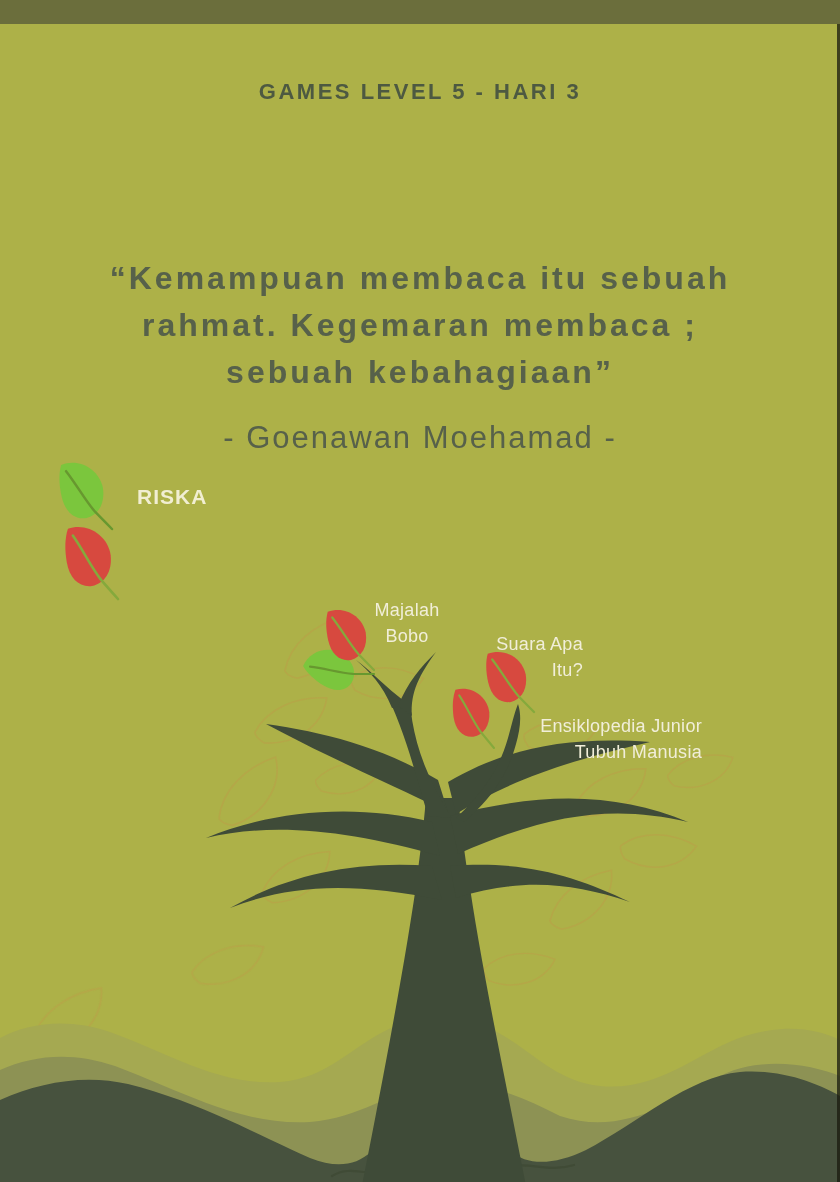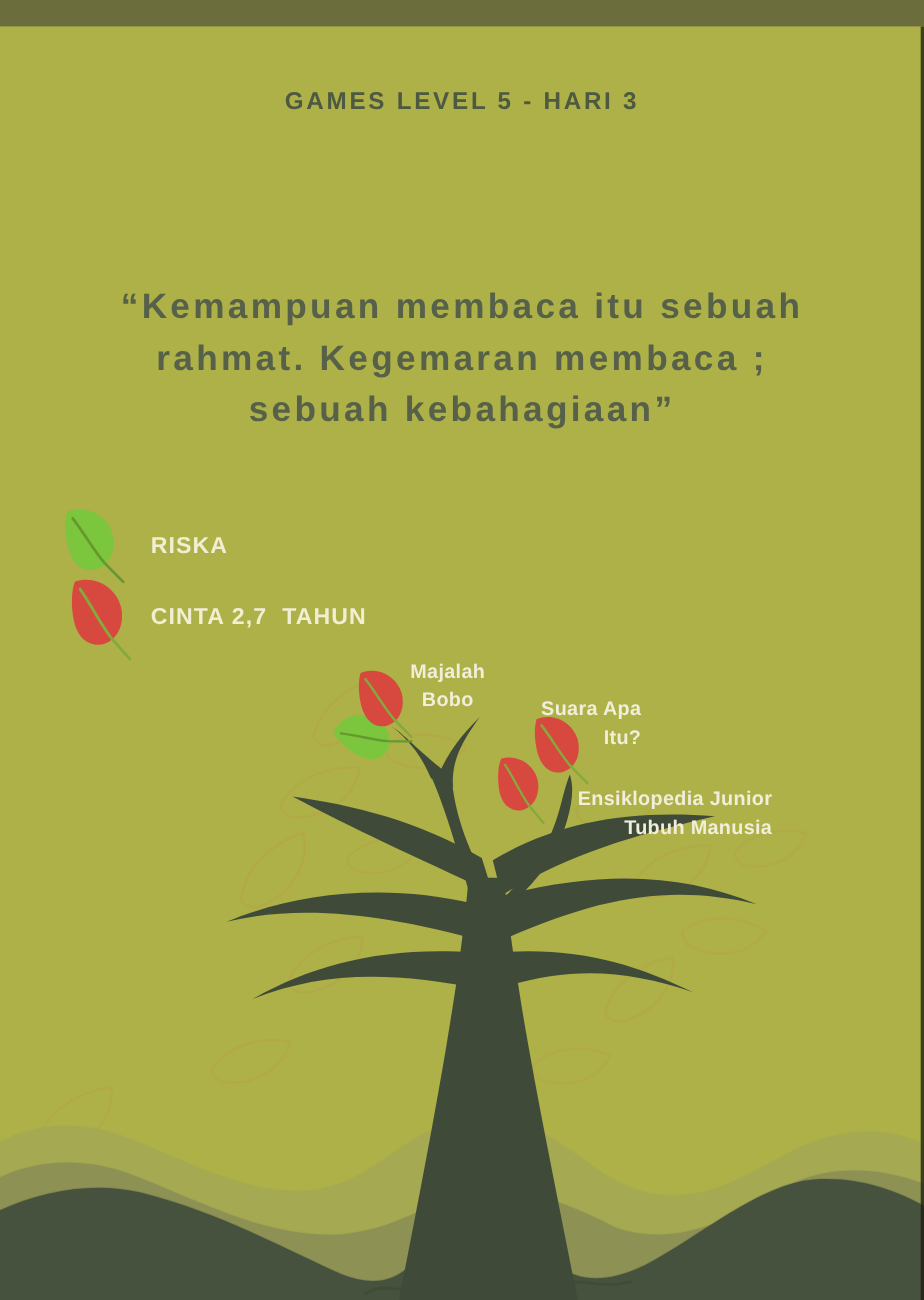--- a/index.html
+++ b/index.html
@@ -28,21 +28,21 @@
     top:231px;font-size:32px;font-weight:700;letter-spacing:3px;
     line-height:47px;color:#57614a;white-space:pre-line;
   }
   .quote-attribution{
     top:396px;font-size:31px;font-weight:500;letter-spacing:2px;color:#57614a;
   }
   .legend-label{
     font-size:21px;font-weight:700;letter-spacing:1px;color:#f1eed2;white-space:pre;text-align:right;
   }
   .book-label{
-    font-size:18px;font-weight:700;line-height:26px;color:#f1eed9;
+    font-size:18px;font-weight:400;line-height:26px;color:#f1eed9;
     white-space:pre-line;letter-spacing:.3px;
   }
   .lbl-majalah{left:357px;top:573px;width:100px;text-align:center;}
   .lbl-suara{left:455px;top:607px;width:128px;text-align:right;}
   .lbl-ensiklopedia{left:470px;top:689px;width:232px;text-align:right;}
   svg{display:block;}
   .illustration{position:absolute;left:0;top:0;}
 </style>
 </head>
 <body>
@@ -123,24 +123,24 @@
     </g>
   </svg>
 
   <div class="abs center header-text">GAMES LEVEL 5 - HARI 3</div>
 
 
   <div class="abs center quote-text">“Kemampuan membaca itu sebuah
 rahmat. Kegemaran membaca ;
 sebuah kebahagiaan”</div>
 
+  <div class="abs center quote-attribution">- Goenawan Moehamad -</div>
 
   <div class="abs legend-label" style="left:137px;top:461px;">RISKA</div>
 
-  <div class="abs legend-label" style="left:137px;top:525px;">CINTA 2,7  TAHUN</div>
 
   <div class="abs book-label lbl-majalah">Majalah
 Bobo</div>
 
   <div class="abs book-label lbl-ensiklopedia">Ensiklopedia Junior
 Tubuh Manusia</div>
 
   <div class="abs book-label lbl-suara">Suara Apa
 Itu?</div>
 

